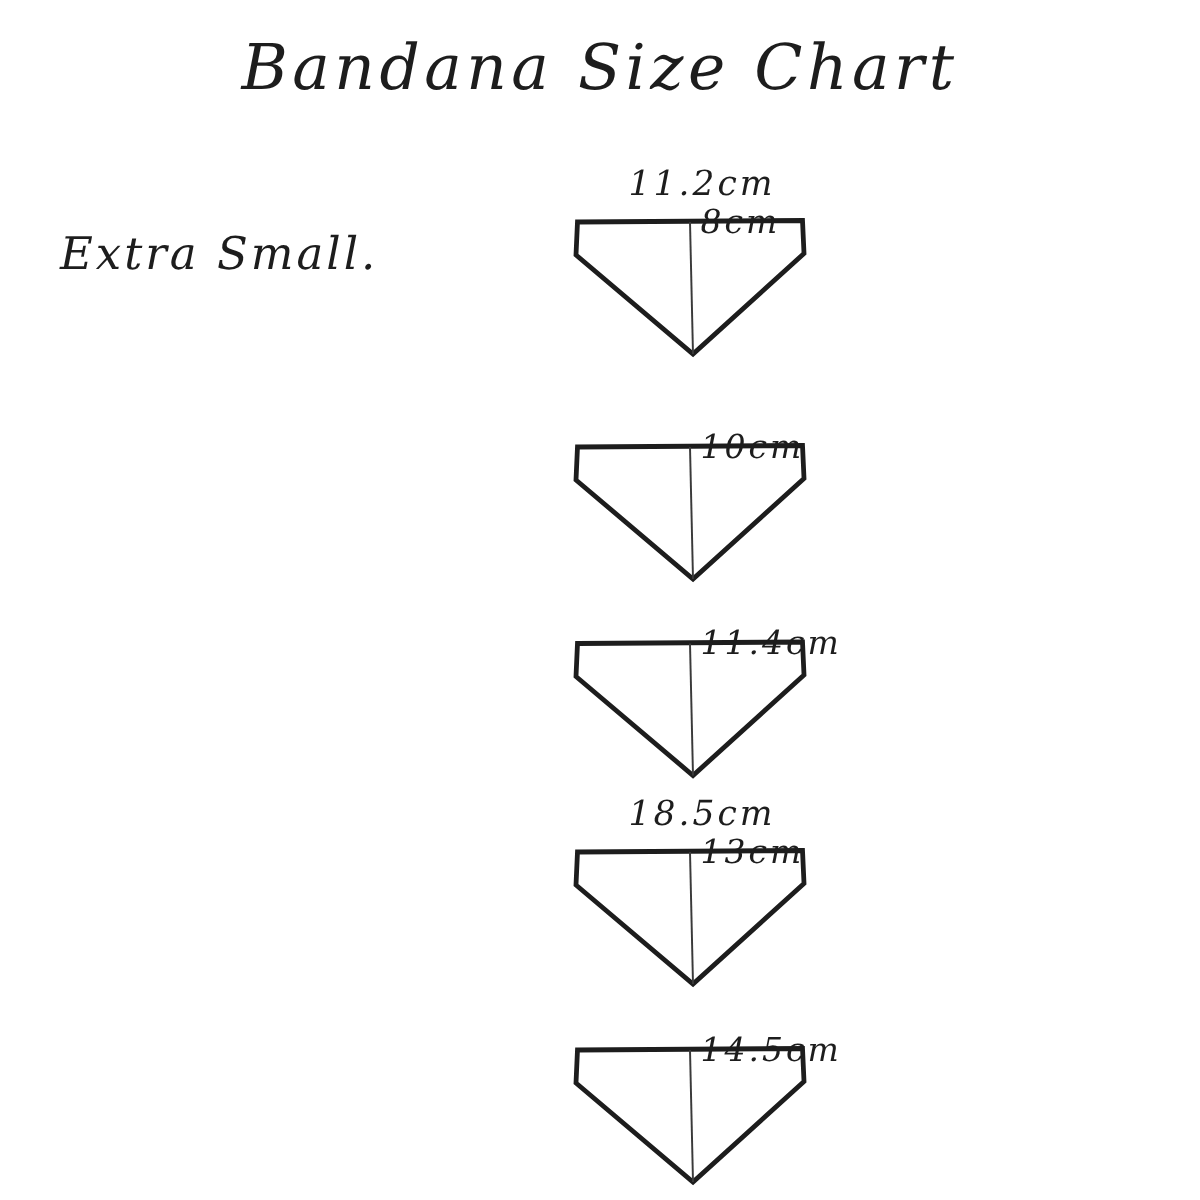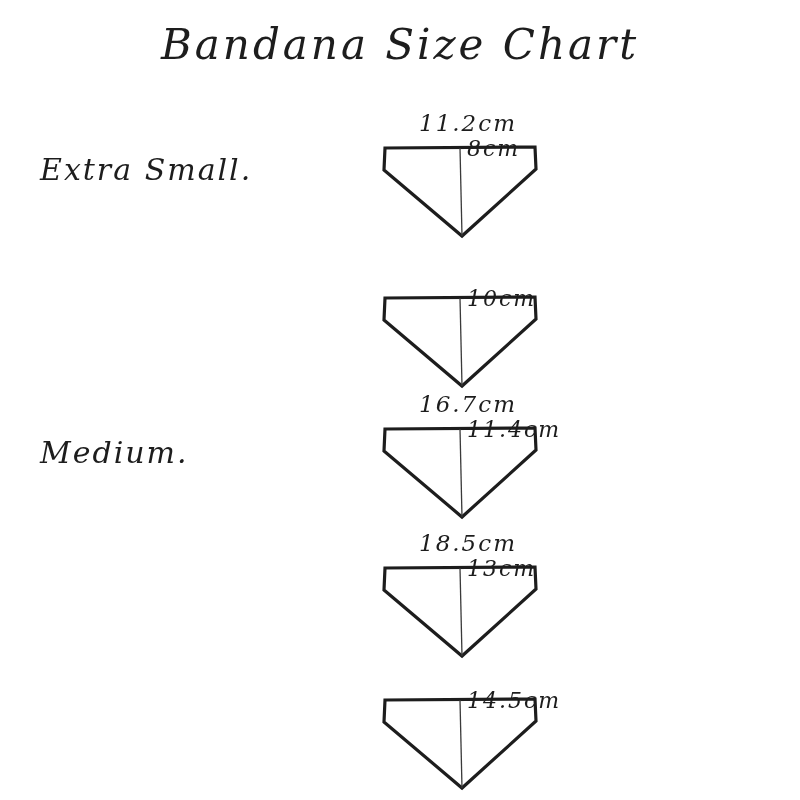--- a/index.html
+++ b/index.html
@@ -99,22 +99,20 @@
 
   <section class="row" style="top:258px">
     <svg class="bandana" width="156" height="96" viewBox="0 0 156 96">
       <polygon class="outline" points="3,5 153,4 154,26 80,93 2,27"></polygon>
       <line class="midline" x1="78" y1="5" x2="80" y2="93"></line>
     </svg>
     <div class="height-label">10cm</div>
   </section>
 
   <section class="row" style="top:389px">
-    <div class="size-label" style="top:46px">Medium.</div>
-    <div class="width-label">16.7cm</div>
     <svg class="bandana" width="156" height="96" viewBox="0 0 156 96">
       <polygon class="outline" points="3,5 153,4 154,26 80,93 2,27"></polygon>
       <line class="midline" x1="78" y1="5" x2="80" y2="93"></line>
     </svg>
     <div class="height-label">11.4cm</div>
   </section>
 
   <section class="row" style="top:528px">
     <div class="width-label">18.5cm</div>
     <svg class="bandana" width="156" height="96" viewBox="0 0 156 96">

